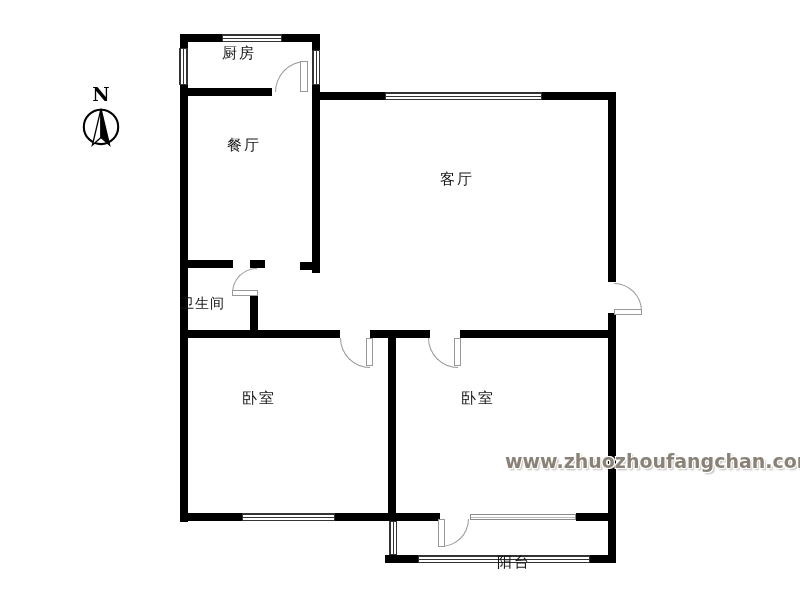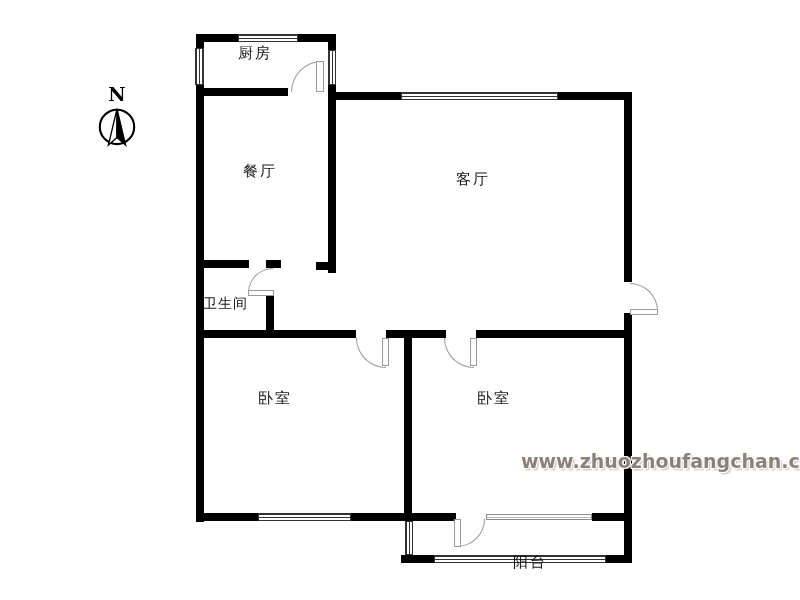--- a/index.html
+++ b/index.html
@@ -1,19 +1,19 @@
 <!DOCTYPE html>
 <html style="--wall: #000000; --line: #999999; --label: #141414; --wm: #8b8277;"><head>
 <meta charset="utf-8">
 <style>
   :root { --wall:#000; --line:#999; --label:#141414; --wm:#8b8277; }
   html,body { margin:0; padding:0; }
   body { width:800px; height:600px; background:#fff; position:relative; overflow:hidden;
          font-family:"DejaVu Sans", sans-serif; }
-  .plan { position:absolute; inset:0;margin-left:16px; }
+  .plan { position:absolute; inset:0; }
 
   .wall { position:absolute; background:var(--wall); }
 
   .window-h { position:absolute; box-sizing:border-box; border:1px solid #333;
     background:repeating-linear-gradient(to bottom, #333 0, #333 1px, #fff 1px, #fff 3px); }
   .window-v { position:absolute; box-sizing:border-box; border:1px solid #333;
     background:repeating-linear-gradient(to right, #333 0, #333 1px, #fff 1px, #fff 3px); }
   .window-light { position:absolute; box-sizing:border-box; border:1px solid #8a8a8a; background:#fff;
     background:linear-gradient(#bbb,#bbb) center/100% 1px no-repeat #fff; }
 
@@ -95,23 +95,23 @@
   <div class="leaf" style="left:438px;top:519px;width:7px;height:28px"></div>
   <div class="window-light" style="left:470px;top:514px;width:106px;height:6px"></div>
   <div class="wall" style="left:576px;top:513px;width:40px;height:8px"></div>
 
   <div class="window-v" style="left:389px;top:521px;width:8px;height:34px"></div>
   <div class="wall" style="left:385px;top:555px;width:33px;height:8px"></div>
   <div class="window-h" style="left:418px;top:555px;width:172px;height:8px"></div>
   <div class="wall" style="left:590px;top:555px;width:26px;height:8px"></div>
 
   <div class="room-label" style="left:222px;top:46px">厨房</div>
-  <div class="room-label" style="left:227px;top:164px">餐厅</div>
+  <div class="room-label" style="left:227px;top:138px">餐厅</div>
   <div class="room-label" style="left:440px;top:172px">客厅</div>
-  <div class="room-label small" style="left:187px;top:296px">卫生间</div>
+  <div class="room-label small" style="left:180px;top:296px">卫生间</div>
   <div class="room-label" style="left:242px;top:391px">卧室</div>
   <div class="room-label" style="left:461px;top:391px">卧室</div>
   <div class="room-label" style="left:497px;top:555px">阳台</div>
 
   <div class="compass">
     <span class="n">N</span>
     <svg width="42" height="46" viewBox="0 0 44 48">
       <circle cx="22" cy="25" r="18" fill="none" stroke="#000" stroke-width="2.2"></circle>
       <polygon points="22,6 13,44 22,36" fill="#fff" stroke="#000" stroke-width="1.4"></polygon>
       <polygon points="22,6 31,44 22,36" fill="#000" stroke="#000" stroke-width="1.4"></polygon>

